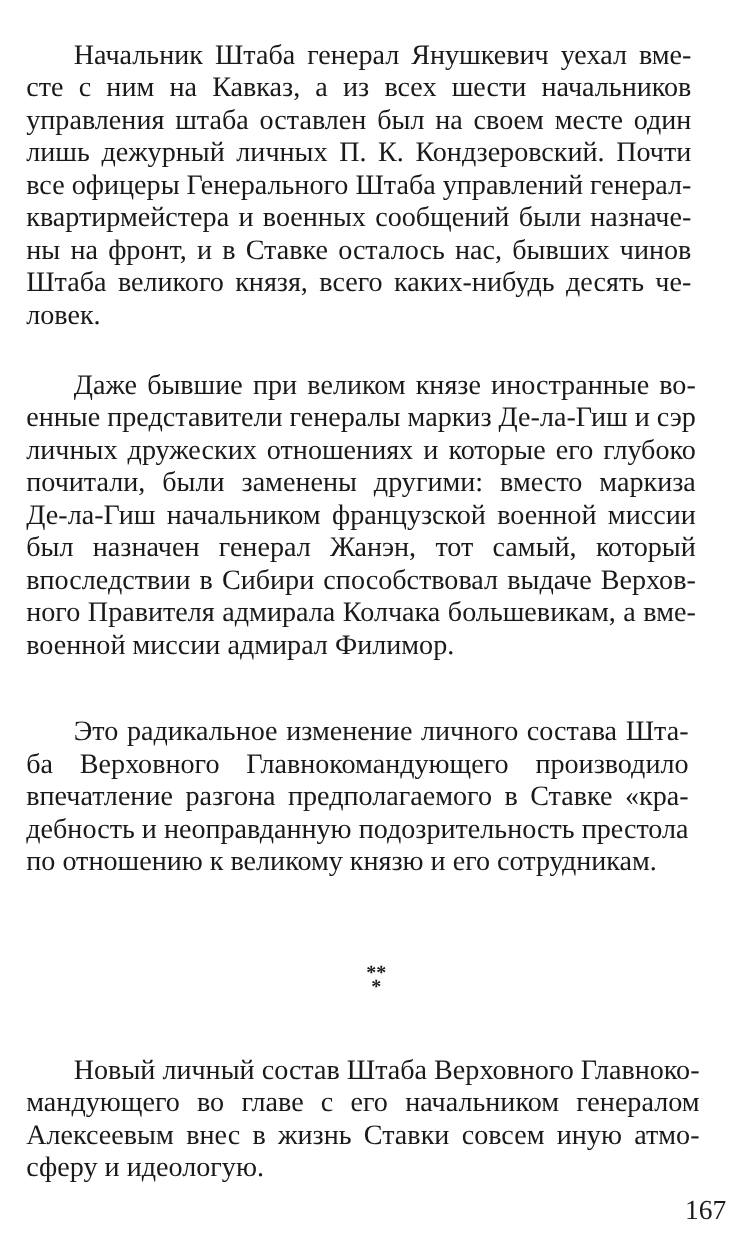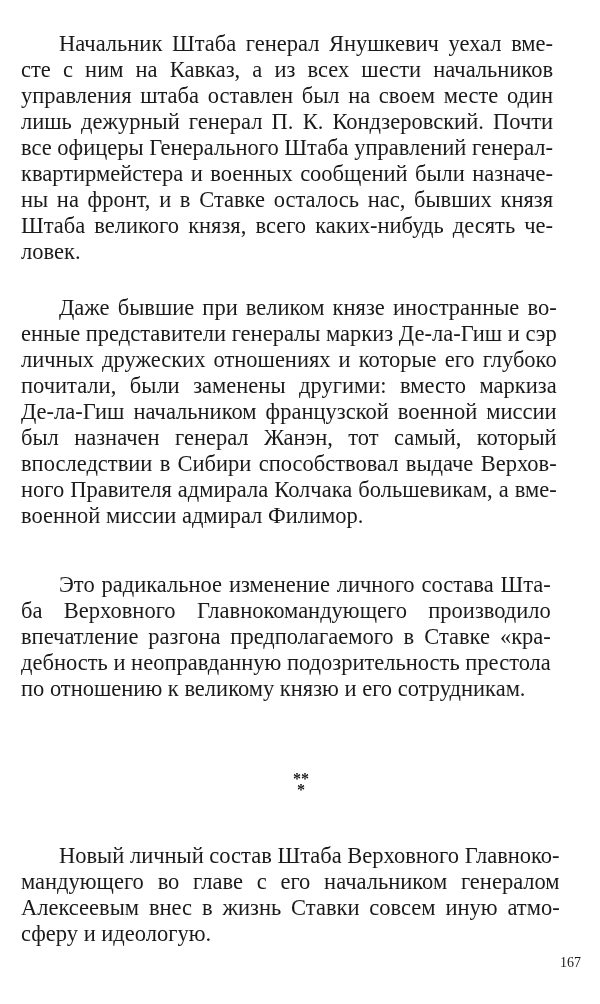--- a/index.html
+++ b/index.html
@@ -9,35 +9,35 @@
   .para { margin:0; }
   .line { display:block; height:26px; line-height:26px; white-space:nowrap; text-align:justify; text-align-last:justify; }
   .line.last { text-align-last:left; }
   .line.indent { padding-left:38px; }
   #p1 { position:absolute; top:0; }
   #p2 { position:absolute; top:236px;margin-top:28px; }
   #p3 { position:absolute; top:541px; }
   #p4 { position:absolute; top:812px; }
   .asterism { position:absolute; left:0; width:560px; top:742px; text-align:center; font-size:16px; line-height:11px; font-weight:bold; }
   .asterism span { display:block; }
-  .page-number { position:absolute; right:0; top:924px; font-size:14px; }
+  .page-number { position:absolute; right:0; top:924px; font-size:22px; }
 </style>
 </head>
 <body>
 
 <div class="page">
 
   <div class="para" id="p1">
     <span class="line indent">Начальник Штаба генерал Янушкевич уехал вме-</span>
     <span class="line">сте с ним на Кавказ, а из всех шести начальников</span>
     <span class="line">управления штаба оставлен был на своем месте один</span>
-    <span class="line">лишь дежурный генерал П. К. Кондзеровский. Почти</span>
+    <span class="line">лишь дежурный личных П. К. Кондзеровский. Почти</span>
     <span class="line">все офицеры Генерального Штаба управлений генерал-</span>
     <span class="line">квартирмейстера и военных сообщений были назначе-</span>
-    <span class="line">ны на фронт, и в Ставке осталось нас, бывших князя</span>
+    <span class="line">ны на фронт, и в Ставке осталось нас, бывших чинов</span>
     <span class="line">Штаба великого князя, всего каких-нибудь десять че-</span>
     <span class="line last">ловек.</span>
   </div>
 
   <div class="para" id="p2">
     <span class="line indent">Даже бывшие при великом князе иностранные во-</span>
     <span class="line">енные представители генералы маркиз Де-ла-Гиш и сэр</span>
     <span class="line">личных дружеских отношениях и которые его глубоко</span>
     <span class="line">почитали, были заменены другими: вместо маркиза</span>
     <span class="line">Де-ла-Гиш начальником французской военной миссии</span>

